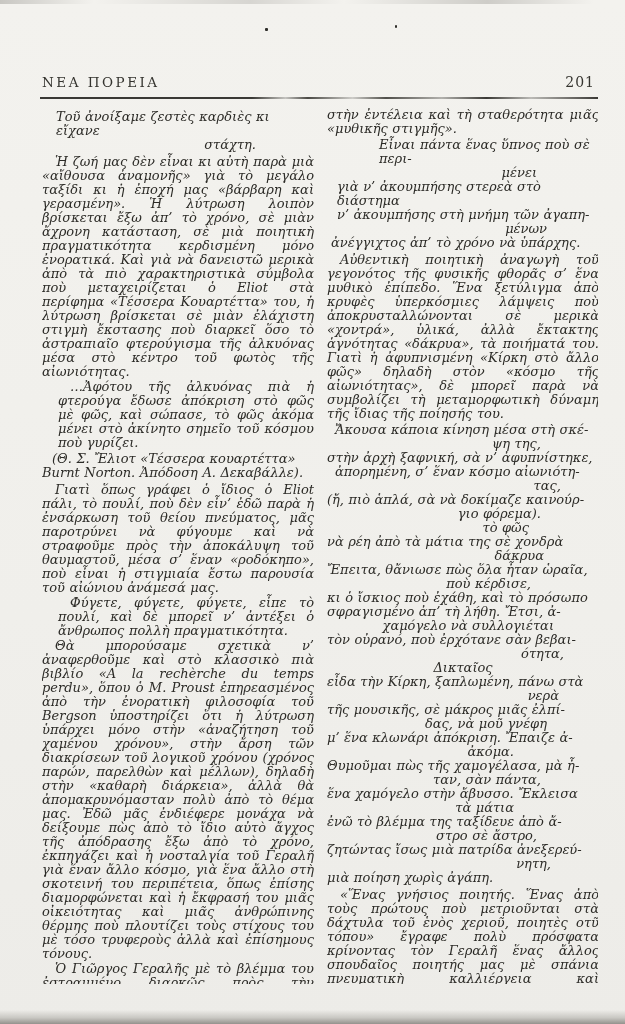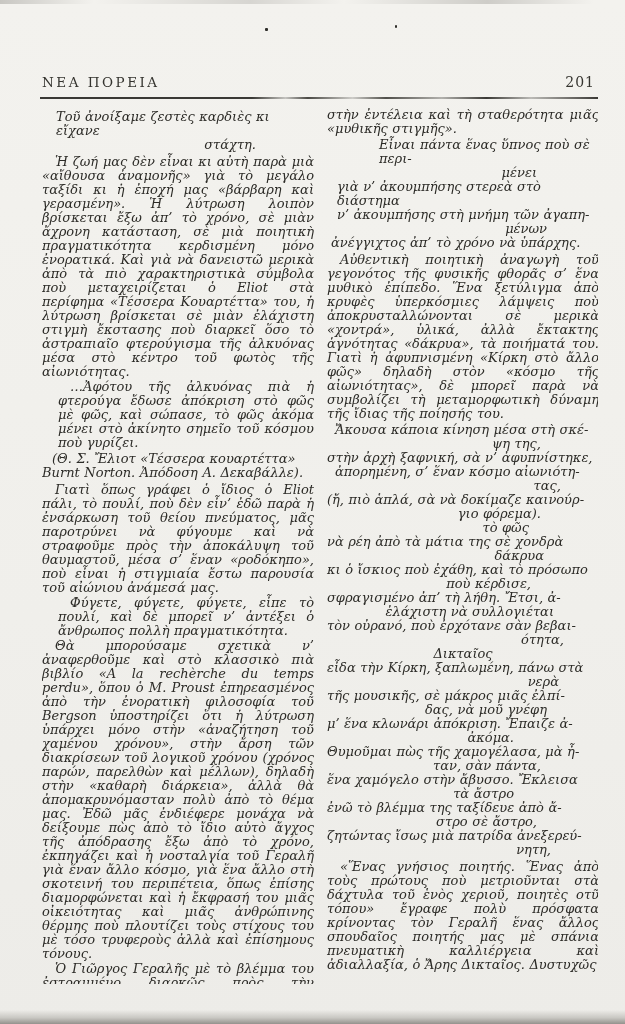--- a/index.html
+++ b/index.html
@@ -92,40 +92,42 @@
           <div class="vline left" style="padding-left: 8px;">Ἄκουσα κάποια κίνηση μέσα στὴ σκέ-</div>
           <div class="vline right" style="padding-right: 58px;">ψη της,</div>
           <div class="vline left">στὴν ἀρχὴ ξαφνική, σὰ ν’ ἀφυπνίστηκε,</div>
           <div class="vline left" style="padding-left: 8px;">ἀπορημένη, σ’ ἕναν κόσμο αἰωνιότη-</div>
           <div class="vline right" style="padding-right: 38px;">τας,</div>
           <div class="vline left">(ἤ, πιὸ ἁπλά, σὰ νὰ δοκίμαζε καινούρ-</div>
           <div class="vline right" style="padding-right: 58px;">γιο φόρεμα).</div>
           <div class="vline right" style="padding-right: 70px;">τὸ φῶς</div>
           <div class="vline left">νὰ ρέη ἀπὸ τὰ μάτια της σὲ χονδρὰ</div>
           <div class="vline right" style="padding-right: 55px;">δάκρυα</div>
+          <div class="vline left">Ἔπειτα, θἄνιωσε πὼς ὅλα ἦταν ὡραῖα,</div>
+          <div class="vline right" style="padding-right: 68px;">ποὺ κέρδισε,</div>
           <div class="vline left">κι ὁ ἴσκιος ποὺ ἐχάθη, καὶ τὸ πρόσωπο</div>
-          <div class="vline right" style="padding-right: 68px;">ποὺ κέρδισε,</div>
           <div class="vline left">σφραγισμένο ἀπ’ τὴ λήθη. Ἔτσι, ἀ-</div>
-          <div class="vline right" style="padding-right: 45px;">ἐλάχιστη νὰ συλλογιέται</div>
+          <div class="vline right" style="padding-right: 45px;">χαμόγελο νὰ συλλογιέται</div>
           <div class="vline left">τὸν οὐρανό, ποὺ ἐρχότανε σὰν βεβαι-</div>
           <div class="vline right" style="padding-right: 35px;">ότητα,</div>
           <div class="vline center">Δικταῖος</div>
           <div class="vline left">εἶδα τὴν Κίρκη, ξαπλωμένη, πάνω στὰ</div>
           <div class="vline right" style="padding-right: 40px;">νερὰ</div>
           <div class="vline left">τῆς μουσικῆς, σὲ μάκρος μιᾶς ἐλπί-</div>
           <div class="vline right" style="padding-right: 52px;">δας, νὰ μοῦ γνέφη</div>
           <div class="vline left">μ’ ἕνα κλωνάρι ἀπόκριση. Ἔπαιζε ἀ-</div>
           <div class="vline right" style="padding-right: 85px;">ἀκόμα.</div>
           <div class="vline left">Θυμοῦμαι πὼς τῆς χαμογέλασα, μὰ ἦ-</div>
           <div class="vline right" style="padding-right: 58px;">ταν, σὰν πάντα,</div>
           <div class="vline left">ἕνα χαμόγελο στὴν ἄβυσσο. Ἔκλεισα</div>
-          <div class="vline right" style="padding-right: 85px;">τὰ ἄστρο</div>
+          <div class="vline right" style="padding-right: 85px;">τὰ μάτια</div>
           <div class="vline left">ἐνῶ τὸ βλέμμα της ταξίδευε ἀπὸ ἄ-</div>
           <div class="vline right" style="padding-right: 62px;">στρο σὲ ἄστρο,</div>
           <div class="vline left">ζητώντας ἴσως μιὰ πατρίδα ἀνεξερεύ-</div>
           <div class="vline right" style="padding-right: 48px;">νητη,</div>
+          <div class="vline left">μιὰ ποίηση χωρὶς ἀγάπη.</div>
         </div>
         <p class="para">«Ἕνας γνήσιος ποιητής. Ἕνας ἀπὸ τοὺς πρώτους ποὺ μετριοῦνται στὰ δάχτυλα τοῦ ἑνὸς χεριοῦ, ποιητὲς οτῦ τόπου» ἔγραφε πολὺ πρόσφατα κρίνοντας τὸν Γεραλῆ ἕνας ἄλλος σπουδαῖος ποιητής μας μὲ σπάνια πνευματικὴ καλλιέργεια καὶ ἀδιαλλαξία, ὁ Ἄρης Δικταῖος. Δυστυχῶς</p>
       </div>
   </div>
 
   <div class="bottom-edge"></div>
 </div>
 
 </body></html>

